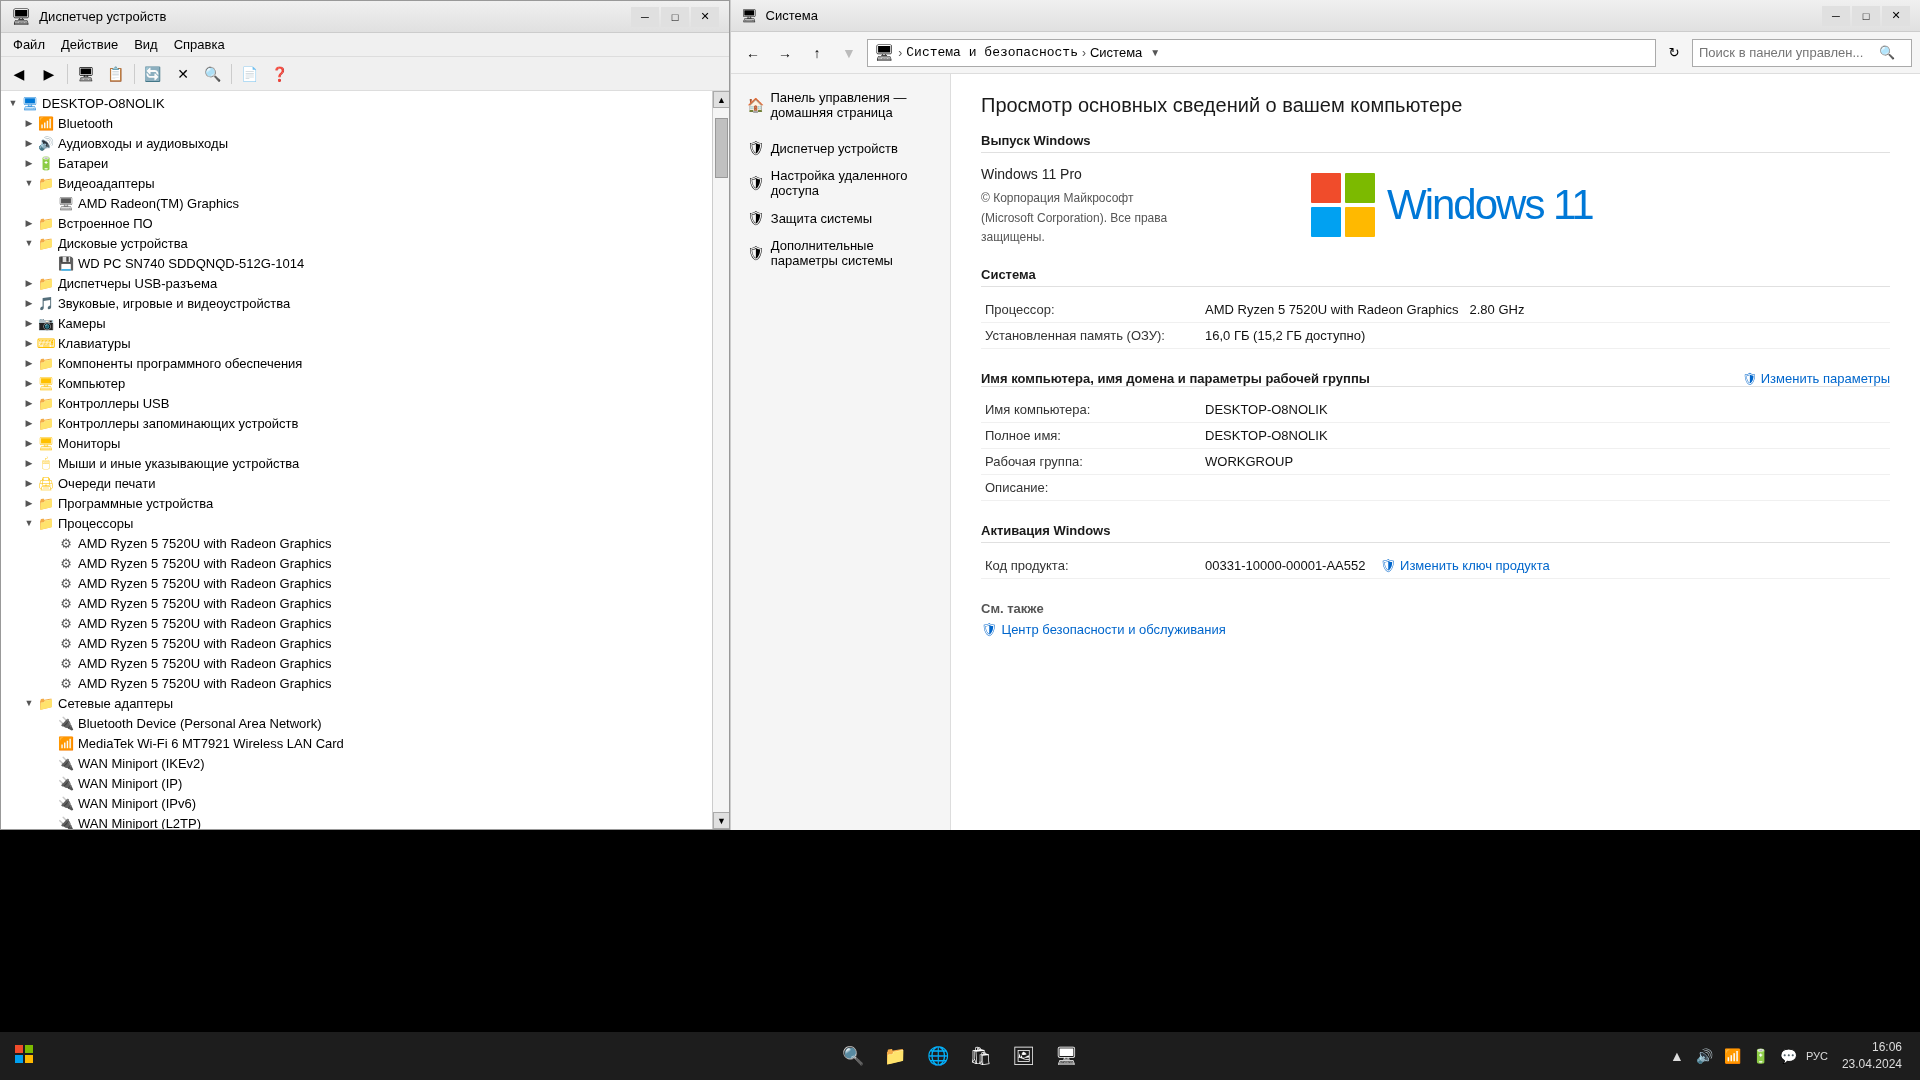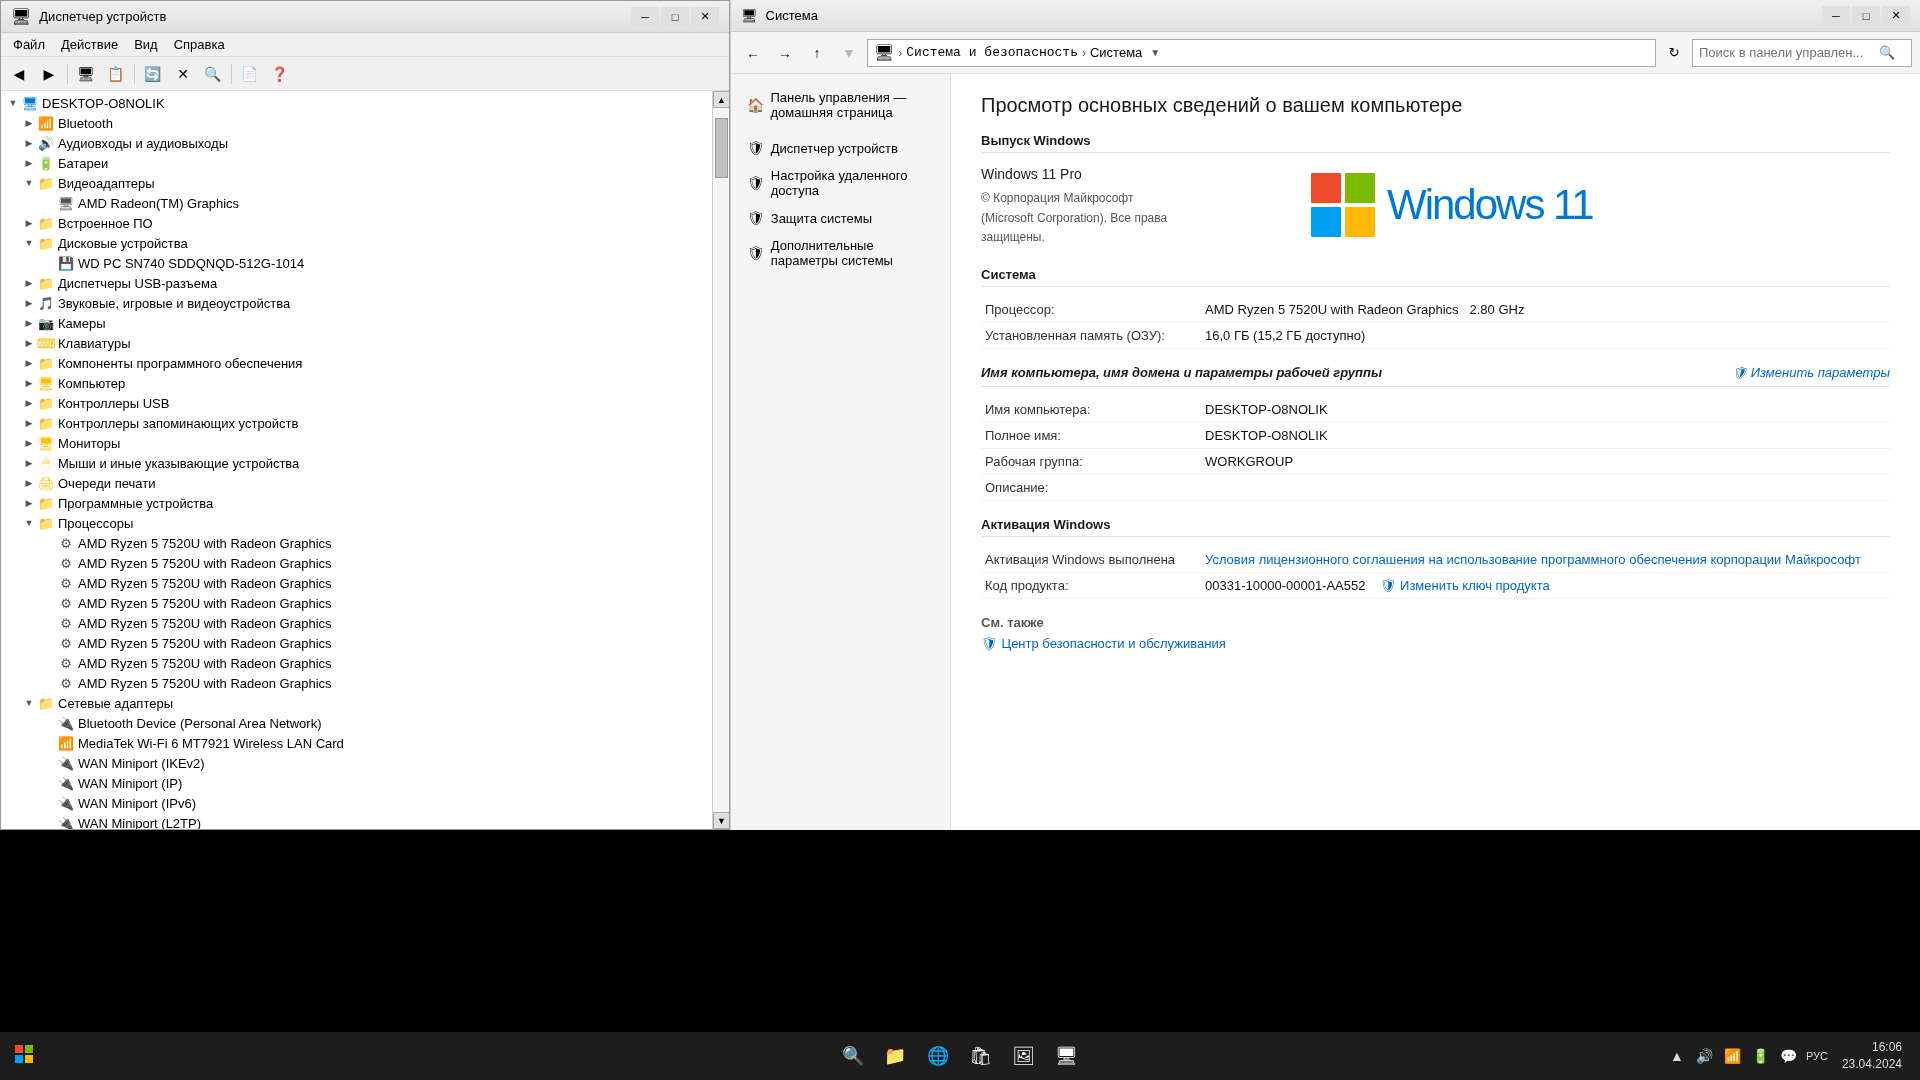--- a/index.html
+++ b/index.html
@@ -76,21 +76,21 @@
     .cp-nav-item { padding: 6px 16px; font-size: 13px; cursor: pointer; display: flex; align-items: center; gap: 6px; }
     .cp-nav-icon { font-size: 14px; }
     .cp-main { flex: 1; overflow-y: auto; padding: 20px 30px; background: white; }
 
     .section-title { font-size: 20px; font-weight: 400; color: #1a1a1a; margin-bottom: 16px; }
     .subsection-label { font-size: 13px; font-weight: 600; color: #1a1a1a; margin-bottom: 10px; border-bottom: 1px solid #e0e0e0; padding-bottom: 4px; }
 
     .win-edition-row { display: flex; align-items: center; margin-bottom: 20px; gap: 30px; }
     .win-text { font-size: 13px; line-height: 1.6; color: #222; }
 
-    .info-table { width: 100%; border-collapse: collapse; margin-bottom: 16px; }
+    .info-table { width: 100%; border-collapse: collapse; margin-bottom: 22px; }
     .info-table tr { border-bottom: 1px solid #f0f0f0; }
     .info-table td { padding: 5px 4px; font-size: 13px; vertical-align: top; }
     .info-table td:first-child { width: 220px; color: #333; font-weight: 400; white-space: nowrap; }
     .info-table td:last-child { color: #111; }
 
     .change-link { color: #0066cc; cursor: pointer; text-decoration: none; font-size: 13px; }
     .change-icon { color: #0066cc; font-size: 12px; }
 
     .win-activation-link { color: #0066cc; cursor: pointer; font-size: 13px; }
 
@@ -505,21 +505,21 @@
             <span>2.80 GHz</span>
           </td>
         </tr>
         <tr>
           <td>Установленная память (ОЗУ):</td>
           <td>16,0 ГБ (15,2 ГБ доступно)</td>
         </tr>
       </tbody>
         </table>
 
-      <div style="display:flex;align-items:center;justify-content:space-between;margin-bottom:6px;font-style:italic;">
+      <div style="display:flex;align-items:center;justify-content:space-between;">
         <span class="subsection-label" style="border:none;margin:0;padding:0;">Имя компьютера, имя домена и параметры рабочей группы</span>
         <a class="change-link">
           <span class="change-icon">🛡 </span><span>Изменить параметры</span>
         </a>
       </div>
       <div style="border-bottom:1px solid #e0e0e0;margin-bottom:10px;"></div>
       <table class="info-table">
         <tbody>
             <tr>
           <td>Имя компьютера:</td>
@@ -536,26 +536,20 @@
         <tr>
           <td>Описание:</td>
           <td></td>
         </tr>
       </tbody>
         </table>
 
       <div class="subsection-label">Активация Windows</div>
       <table class="info-table">
         <tbody>
-            <tr>
-          <td>Активация Windows выполнена</td>
-          <td>
-            <a class="win-activation-link">Условия лицензионного соглашения на использование программного обеспечения корпорации Майкрософт</a>
-          </td>
-        </tr>
         <tr>
           <td>Код продукта:</td>
           <td>
             <span>00331-10000-00001-AA552</span>
             &nbsp;&nbsp;
             <a class="change-link">
               <span>🛡 </span><span>Изменить ключ продукта</span>
             </a>
           </td>
         </tr>

